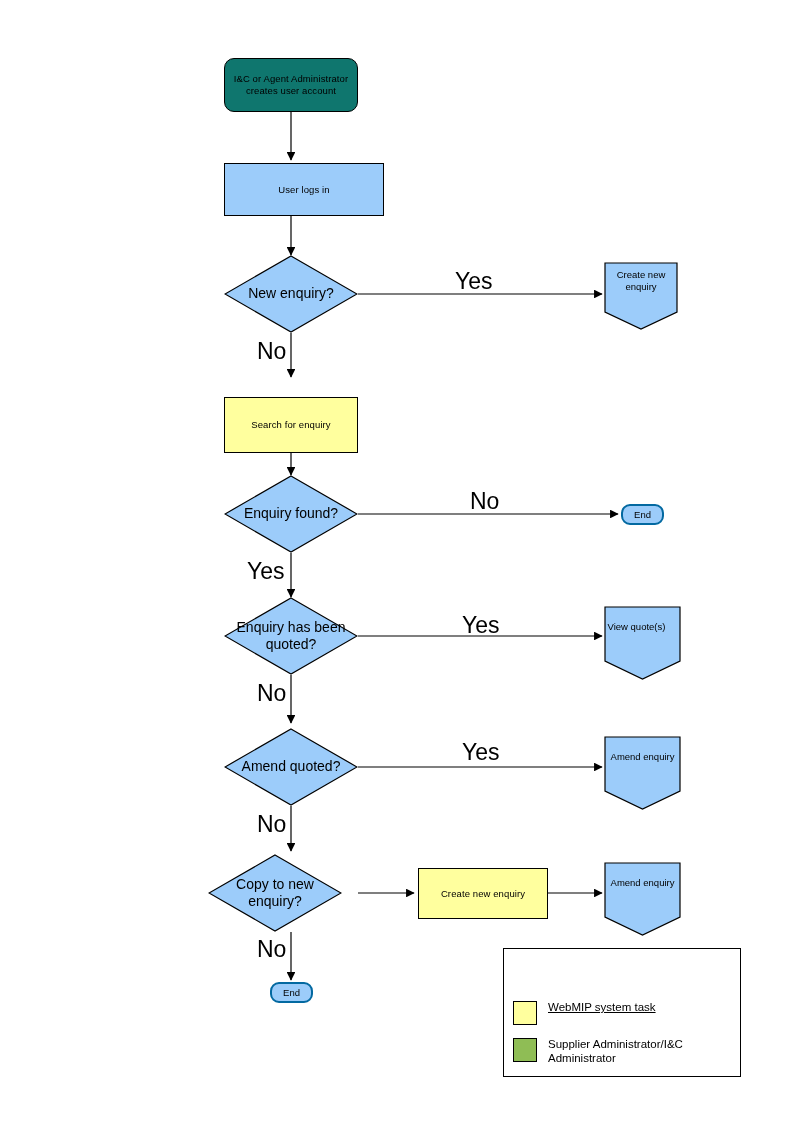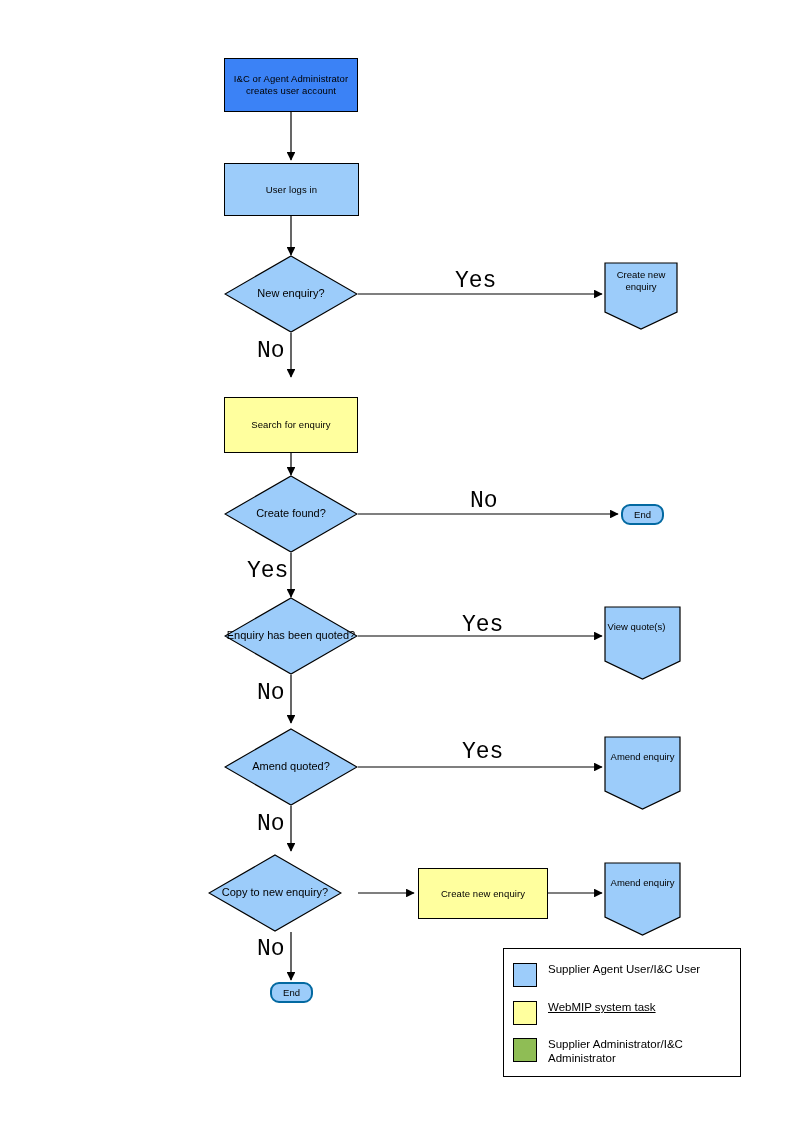--- a/index.html
+++ b/index.html
@@ -32,40 +32,40 @@
     line-height: 1.25;
     color: #000;
     letter-spacing: 0.1px;
   }
   
   .rect {
     border: 1px solid #000;
   }
   .fill-blue  { background: #9CCCFA; }
   .fill-yellow{ background: #FFFF9E; }
-  .fill-green { background: #3b82f6; }
+  .fill-green { background: #0f766e; border-radius: 10px; }
 
   
   .diamond-wrap {
     position: absolute;
   }
   .diamond-wrap svg {
     position: absolute;
     left: 0; top: 0;
   }
   .diamond-label {
     position: absolute;
     left: 0; top: 0;
     width: 100%;
     height: 100%;
     display: flex;
     align-items: center;
     justify-content: center;
     text-align: center;
-    font-size: 11px;
+    font-size: 14px;
     line-height: 1.25;
     color: #000;
   }
   
   .pent-wrap { position: absolute; }
   .pent-wrap svg { position: absolute; left:0; top:0; }
   .pent-label {
     position: absolute;
     left: 0; top: 0;
     width: 100%;
@@ -88,21 +88,21 @@
     justify-content: center;
     font-size: 9.5px;
     box-sizing: border-box;
   }
   
   .edge-label {
     position: absolute;
     font-size: 23px;
     line-height: 23px;
     color: #000;
-    font-family: Liberation Mono, monospace;
+    font-family: Liberation Sans, sans-serif;
     white-space: nowrap;
   }
   
   #legend {
     position: absolute;
     left: 503px;
     top: 948px;
     width: 238px;
     height: 129px;
     border: 1px solid #000;
@@ -168,21 +168,21 @@
     <line x1="548" y1="893" x2="602" y2="893" marker-end="url(#arrow)"></line>
 
     <line x1="291" y1="932" x2="291" y2="980" marker-end="url(#arrow)"></line>
   </g>
 </svg>
 
 <div class="node rect fill-green" style="left:224px; top:58px; width:134px; height:54px;">
   <span>I&amp;C or Agent Administrator creates user account</span>
 </div>
 
-<div class="node rect fill-blue" style="left:224px; top:163px; width:135px; height:53px;">
+<div class="node rect fill-blue" style="left:224px; top:163px; width:160px; height:53px;">
   <span>User logs in</span>
 </div>
 
 <div class="diamond-wrap" style="left:224px; top:255px; width:134px; height:78px;">
   <svg width="134" height="78" viewBox="0 0 134 78" xmlns="http://www.w3.org/2000/svg">
     <polygon points="67,1 133,39 67,77 1,39" fill="#9CCCFA" stroke="#000" stroke-width="1.2"></polygon>
   </svg>
   <div class="diamond-label">New enquiry?</div>
 </div>
 
@@ -194,21 +194,21 @@
 </div>
 
 <div class="node rect fill-yellow" style="left:224px; top:380px; width:134px; height:56px;margin-top:17px;">
   <span>Search for enquiry</span>
 </div>
 
 <div class="diamond-wrap" style="left:224px; top:475px; width:134px; height:78px;">
   <svg width="134" height="78" viewBox="0 0 134 78" xmlns="http://www.w3.org/2000/svg">
     <polygon points="67,1 133,39 67,77 1,39" fill="#9CCCFA" stroke="#000" stroke-width="1.2"></polygon>
   </svg>
-  <div class="diamond-label">Create found?</div>
+  <div class="diamond-label">Enquiry found?</div>
 </div>
 
 <div class="terminator" style="left:621px; top:504px; width:43px; height:21px;">
   <span>End</span>
 </div>
 
 <div class="diamond-wrap" style="left:224px; top:597px; width:134px; height:78px;">
   <svg width="134" height="78" viewBox="0 0 134 78" xmlns="http://www.w3.org/2000/svg">
     <polygon points="67,1 133,39 67,77 1,39" fill="#9CCCFA" stroke="#000" stroke-width="1.2"></polygon>
   </svg>
@@ -266,24 +266,20 @@
 
 <div class="edge-label" style="left:462px; top:614px;">Yes</div>
 <div class="edge-label" style="left:257px; top:682px;">No</div>
 
 <div class="edge-label" style="left:462px; top:741px;">Yes</div>
 <div class="edge-label" style="left:257px; top:813px;">No</div>
 
 <div class="edge-label" style="left:257px; top:938px;">No</div>
 
 <div id="legend">
-  <div class="legend-row" style="top:14px;">
-    <span class="legend-swatch" style="background:#9CCCFA;"></span>
-    <span class="legend-text">Supplier Agent User/I&amp;C User</span>
-  </div>
   <div class="legend-row" style="top:52px;text-decoration:underline;">
     <span class="legend-swatch" style="background:#FFFF9E;"></span>
     <span class="legend-text">WebMIP system task</span>
   </div>
   <div class="legend-row" style="top:89px;">
     <span class="legend-swatch" style="background:#8FBD55;"></span>
     <span class="legend-text">Supplier Administrator/I&amp;C Administrator</span>
   </div>
 </div>
 

